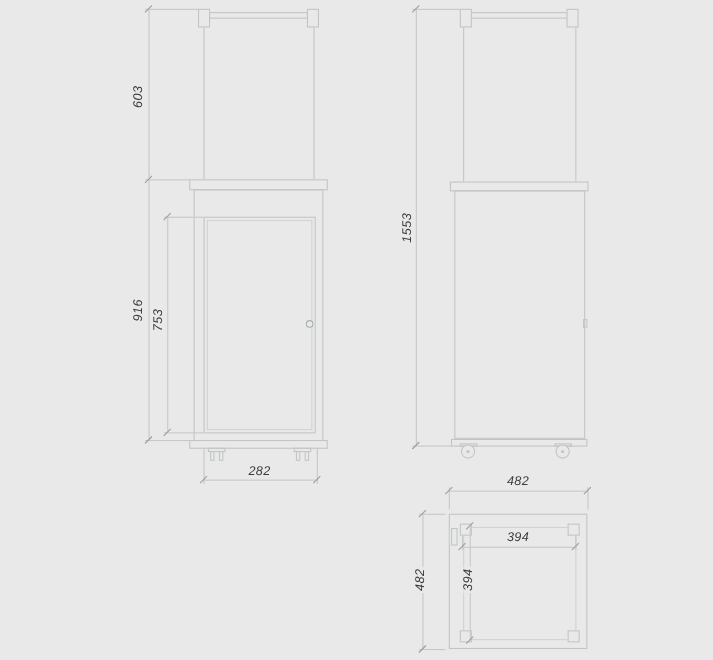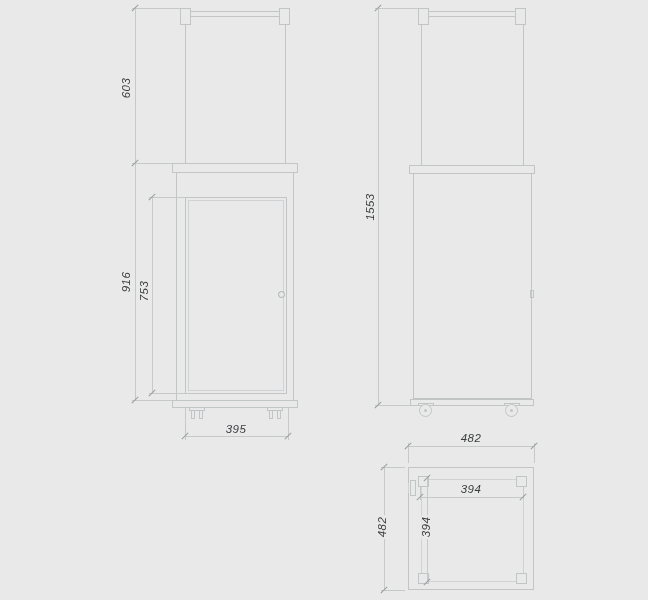--- a/index.html
+++ b/index.html
@@ -74,21 +74,21 @@
     
     <div class="dim-label v" style="left:127px;top:88px;">603</div>
     <div class="dim-label v" style="left:127px;top:282px;">916</div>
     <div class="dim-label v" style="left:145px;top:291px;">753</div>
     
     <div class="vl" style="left:185px;top:407px;height:33px;"></div>
     <div class="vl" style="left:288px;top:407px;height:33px;"></div>
     <div class="hl" style="left:185px;top:436px;width:103px;"></div>
     <div class="tick" style="left:185px;top:436px;"></div>
     <div class="tick" style="left:288px;top:436px;"></div>
-    <div class="dim-label" style="left:236px;top:430px;">395</div>
+    <div class="dim-label" style="left:236px;top:430px;">282</div>
   </div>
 
   
   <div class="group">
     <div class="box fill" style="left:428px;top:11px;width:88px;height:6px;"></div>
     <div class="box fill" style="left:418px;top:8px;width:11px;height:17px;"></div>
     <div class="box fill" style="left:515px;top:8px;width:11px;height:17px;"></div>
     <div class="vl ol" style="left:421px;top:25px;height:140px;"></div>
     <div class="vl ol" style="left:523px;top:25px;height:140px;"></div>
     <div class="box fill" style="left:409px;top:165px;width:126px;height:9px;"></div>

